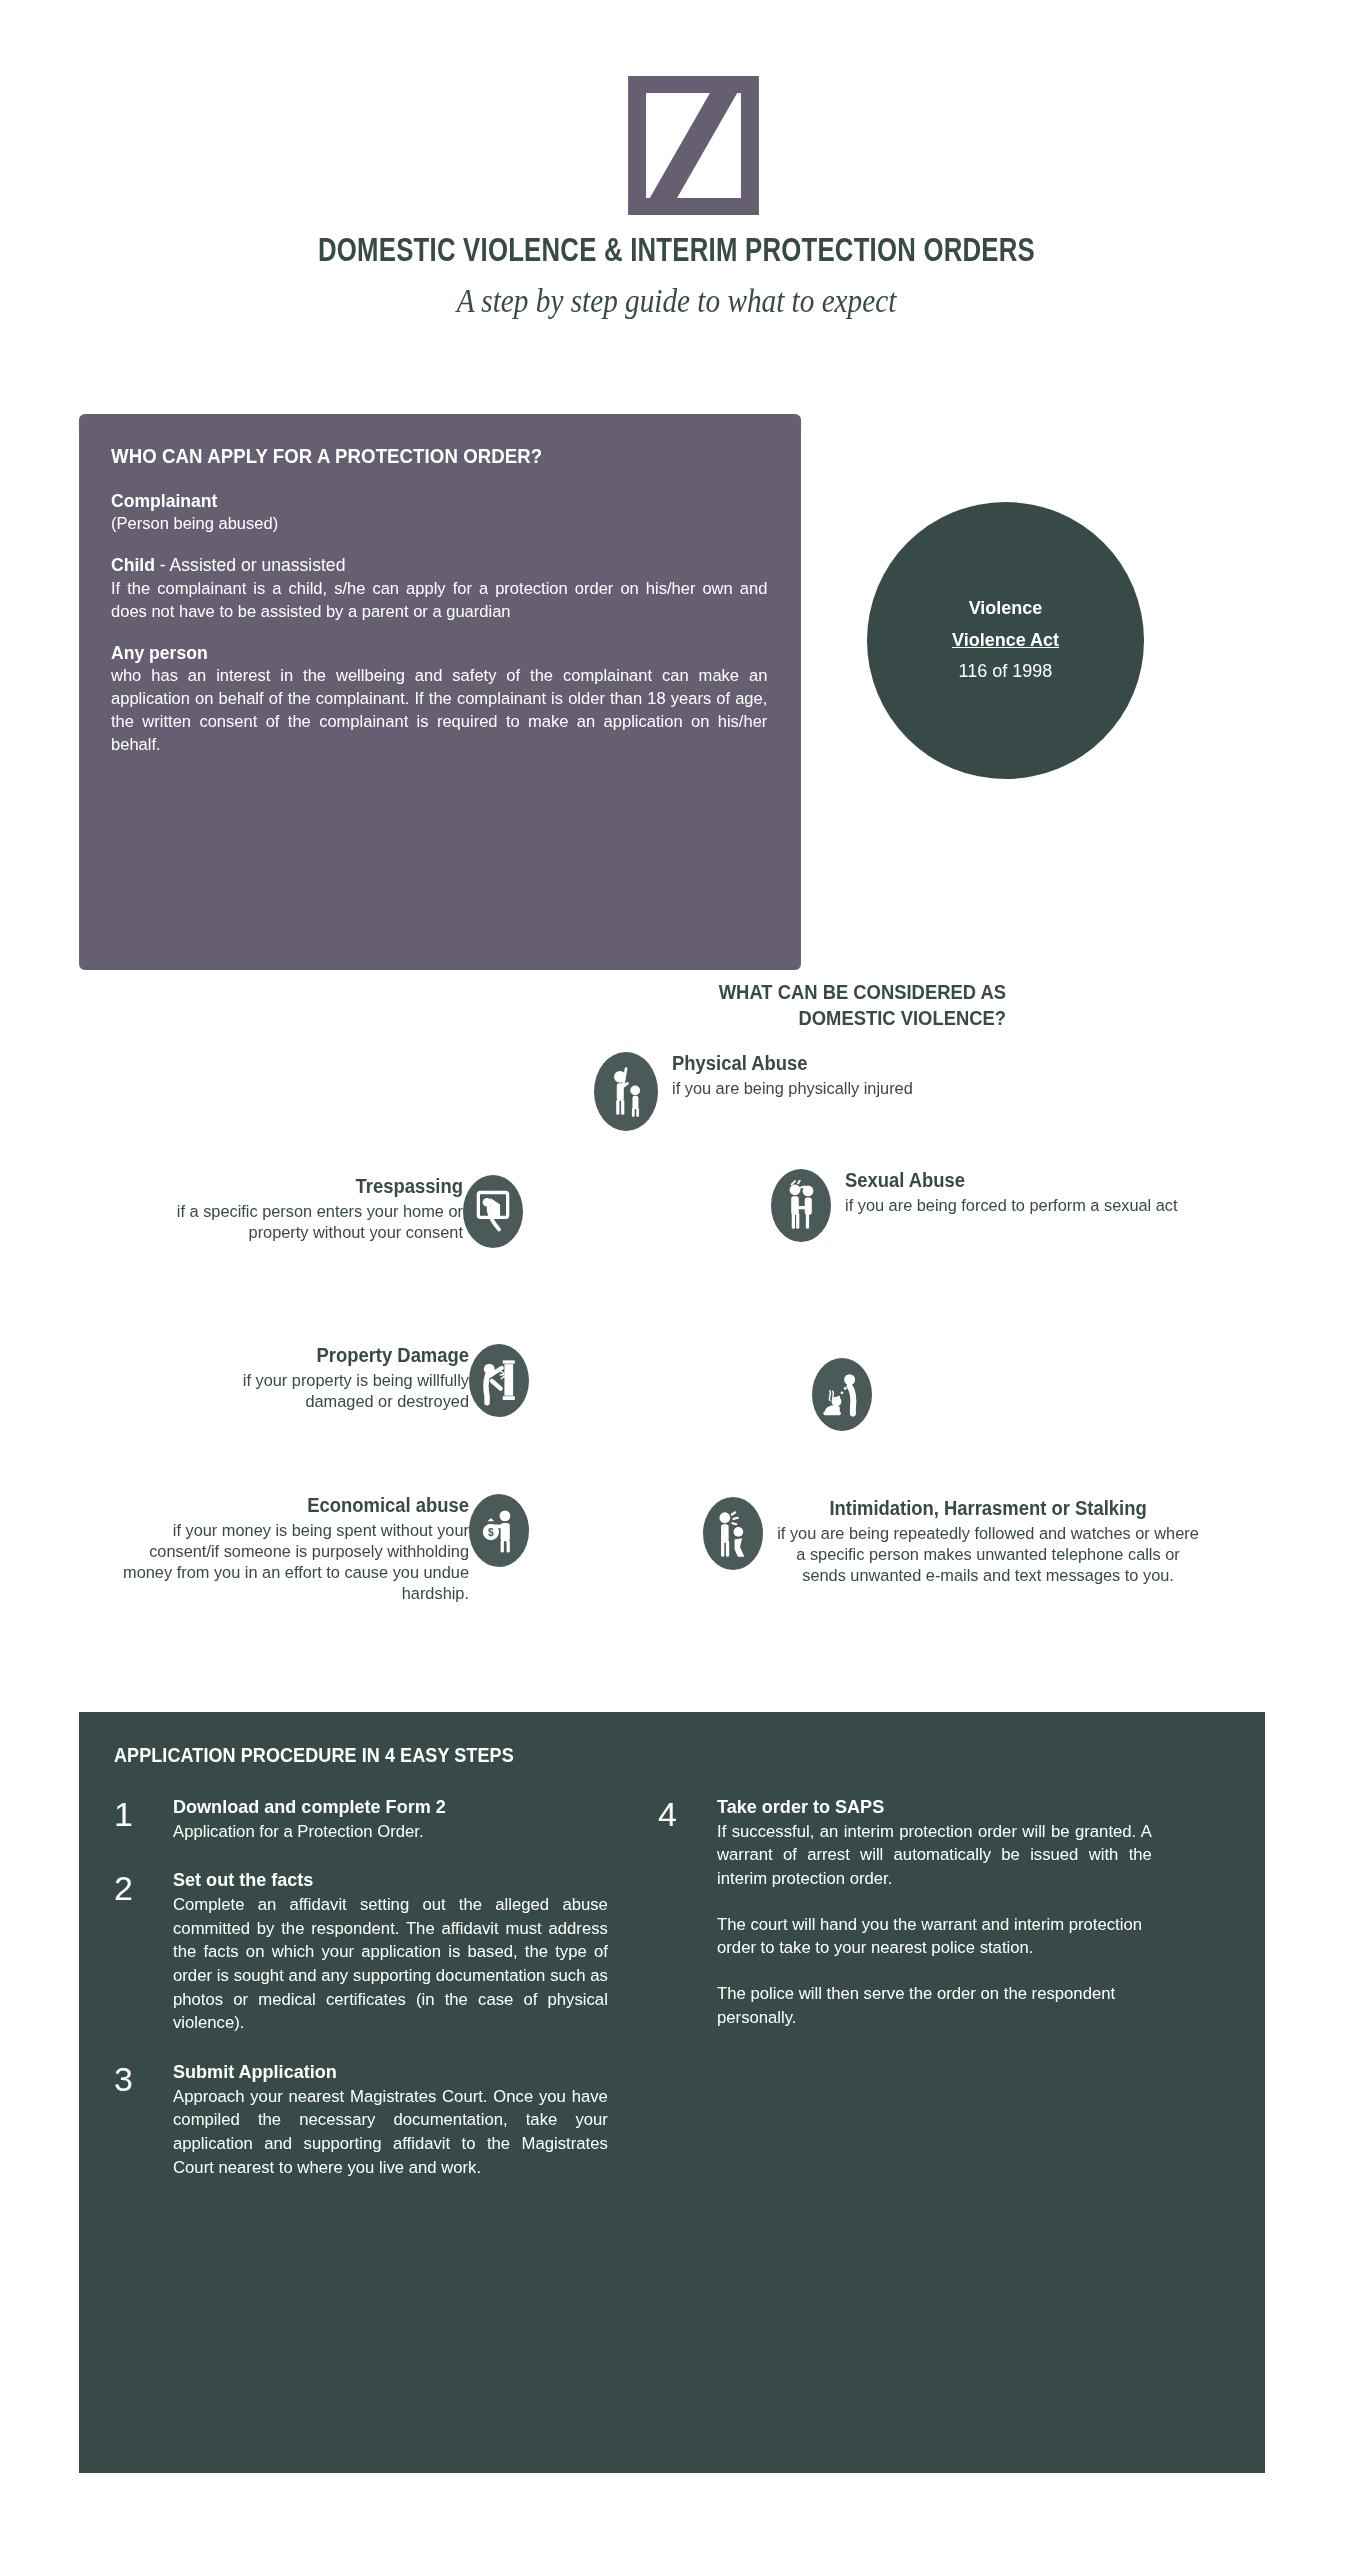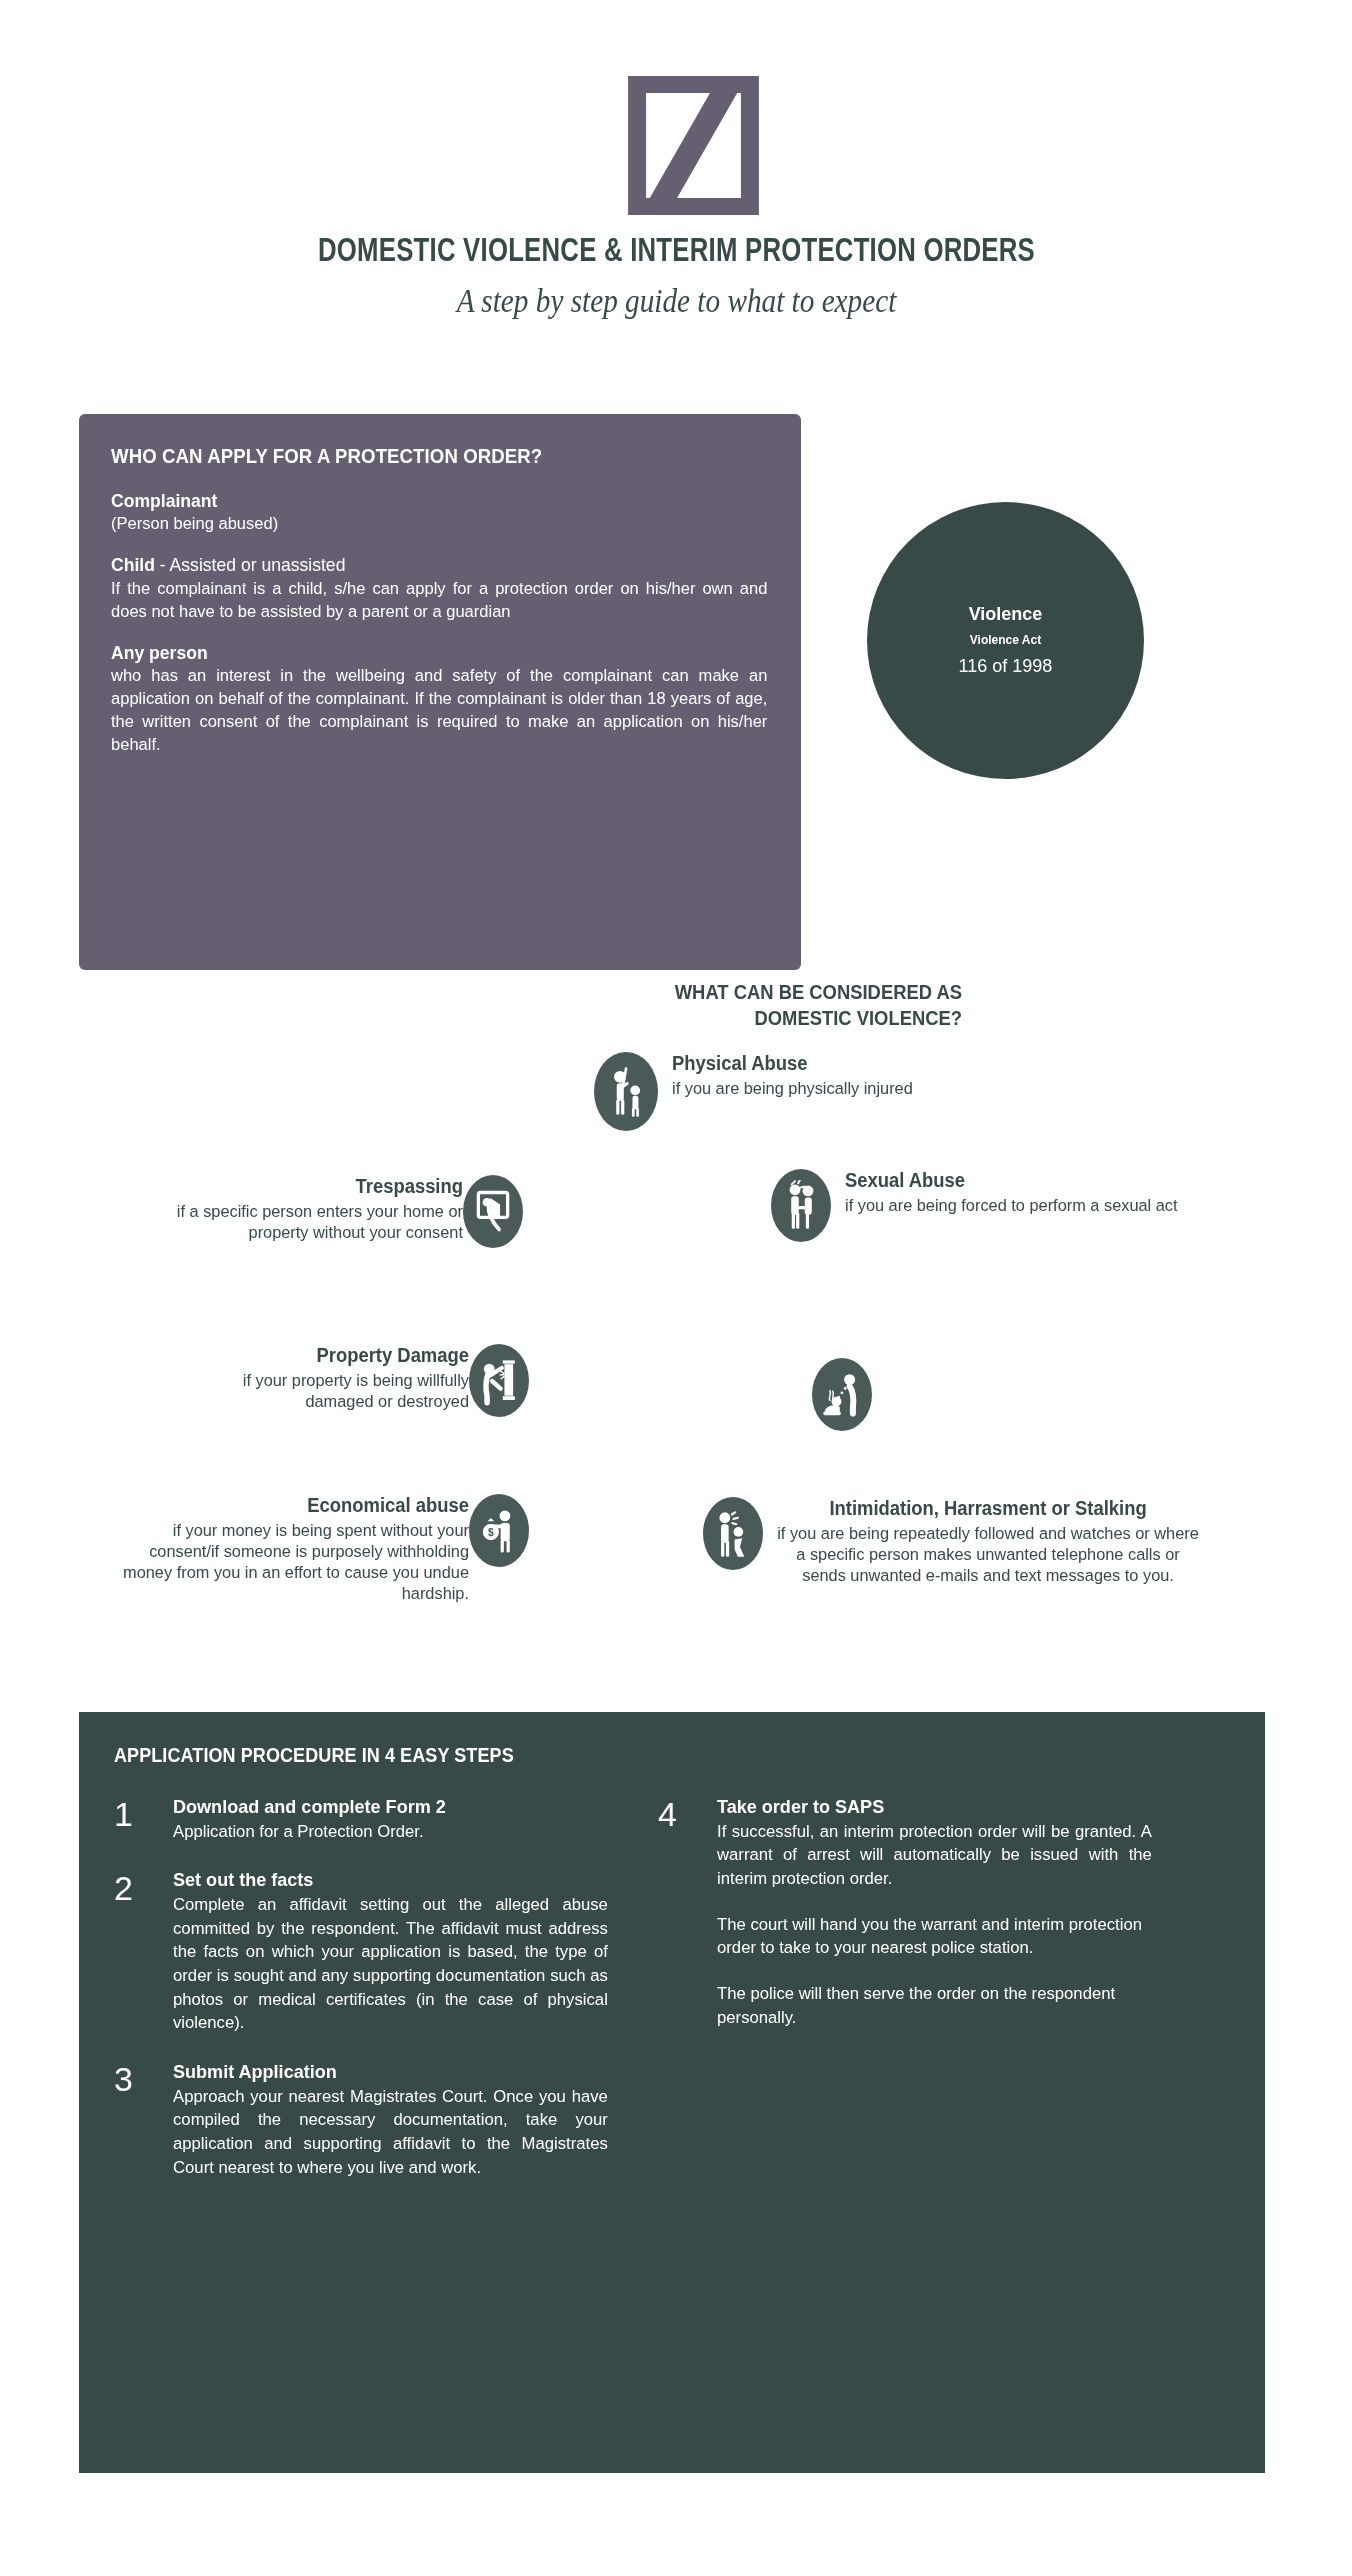--- a/index.html
+++ b/index.html
@@ -4,21 +4,21 @@
 <style>
   html,body{margin:0;padding:0;}
   body{
     width:1353px;height:2576px;
     background:#ffffff;
     font-family:"Liberation Sans", sans-serif;
     color:#384A48;
     position:relative;
     overflow:hidden;
   }
-  .page{position:relative;width:1085px;height:2576px;}
+  .page{position:relative;width:1085px;height:2576px;padding-left:44px;}
 
   
   .logo-wrap{position:absolute;left:628px;top:76px;width:131px;height:139px;}
   .logo-wrap svg{display:block;}
   .title{
     position:absolute;left:0;top:231px;width:1353px;text-align:center;
     font-size:33px;font-weight:bold;letter-spacing:0.3px;
     color:#384A48;
     transform:scaleX(0.78);transform-origin:center top;
     white-space:nowrap;
@@ -50,21 +50,21 @@
   .pb-body.nj{text-align:left;}
 
   
   .dv-circle{
     position:absolute;left:867px;top:502px;width:277px;height:277px;
     border-radius:50%;background:#384A48;color:#fff;
     display:flex;flex-direction:column;align-items:center;justify-content:center;
     text-align:center;line-height:1.75;
   }
   .dv-l1{font-size:18px;font-weight:bold;}
-  .dv-l2{font-size:12px;font-weight:bold;}
+  .dv-l2{font-size:18px;font-weight:bold;text-decoration:underline;}
   .dv-l3{font-size:18px;font-weight:300;}
 
   
   .dv-q{
     position:absolute;right:123px;top:979px;width:654px;text-align:right;
     font-size:20px;font-weight:bold;line-height:1.32;color:#384A48;
     transform:scaleX(0.92);transform-origin:right top;
   }
 
   

